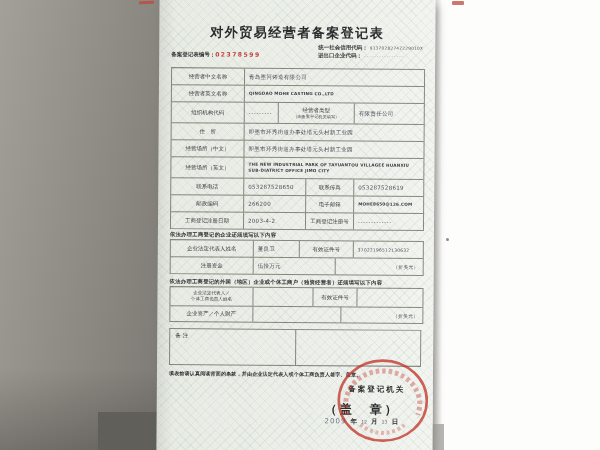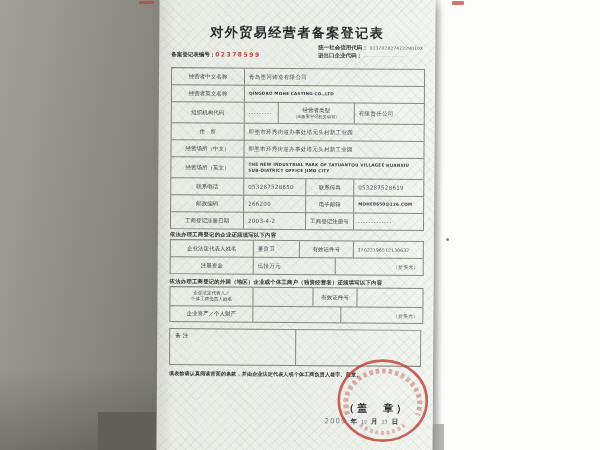--- a/index.html
+++ b/index.html
@@ -65,22 +65,22 @@
   .remarks{position:absolute;left:12px;top:331px;width:252px;height:37px;
       border:1px solid var(--line);box-sizing:border-box;}
   .remarks .half{position:absolute;left:50%;top:0;bottom:0;border-left:1px solid var(--line);}
   .remarks .rl{position:absolute;left:5px;top:3px;font-size:5.5px;color:#3b3b3d;letter-spacing:2px;}
 
   .footer-note{position:absolute;left:12px;top:373px;width:252px;
       font-size:5px;font-weight:bold;color:#2e2e30;letter-spacing:.2px;}
 
   .authority{position:absolute;left:168px;top:386px;width:104px;text-align:center;z-index:4;
       font-size:7.5px;font-weight:bold;color:#2a2a2c;letter-spacing:2px;}
-  .seal-word{position:absolute;left:168px;top:403px;width:104px;text-align:center;z-index:4;
-      font-size:10px;font-weight:bold;color:#2a2a2c;letter-spacing:3px;}
+  .seal-word{position:absolute;left:168px;top:403px;width:104px;z-index:4;
+      font-size:12px;font-weight:bold;color:#2a2a2c;letter-spacing:3px;}
   .stamp{position:absolute;left:178px;top:358px;z-index:5;opacity:.8;}
 
   .date-line{position:absolute;left:168px;top:419px;z-index:4;display:flex;
       align-items:baseline;gap:4px;}
   .date-line .yr{font-size:7px;color:#6f7a85;letter-spacing:1px;}
   .date-line .u{font-size:6.5px;font-weight:bold;color:#2c2c2e;}
   .date-line .n{font-size:4.8px;color:#766a64;}
 </style>
 </head>
 <body>
@@ -193,20 +193,21 @@
       </div>
     </div>
 
     <div class="remarks">
       <div class="rl">备注</div>
       <div class="half"></div>
     </div>
 
     <div class="footer-note">填表前请认真阅读背面的条款，并由企业法定代表人或个体工商负责人签字、盖章。</div>
 
+    <div class="authority">备案登记机关</div>
     <div class="seal-word">（盖　章）</div>
 
     <svg class="stamp" width="96" height="88" viewBox="0 0 96 88">
       <ellipse cx="48" cy="44" rx="44" ry="40" fill="none" stroke="#c33b31" stroke-width="2.6"></ellipse>
       <path d="M 13 58 A 37 33 0 1 1 83 58" fill="none" stroke="#c33b31" stroke-width="5" stroke-dasharray="3.5 3" opacity="0.5"></path>
       <path d="M 26 68 A 30 26 0 0 0 70 68" fill="none" stroke="#c33b31" stroke-width="4" stroke-dasharray="3 2.6" opacity="0.4"></path>
     </svg>
 
     <div class="date-line">
       <span class="yr">2009</span>

